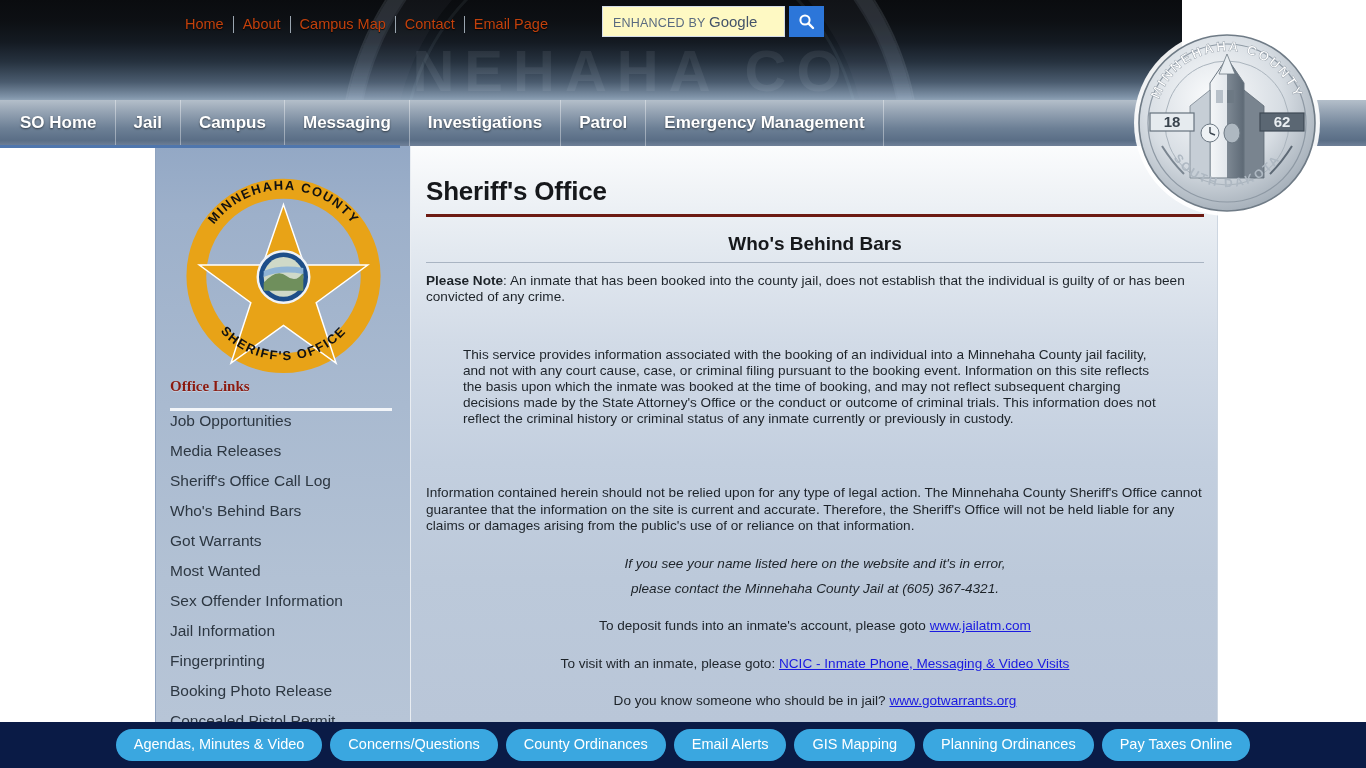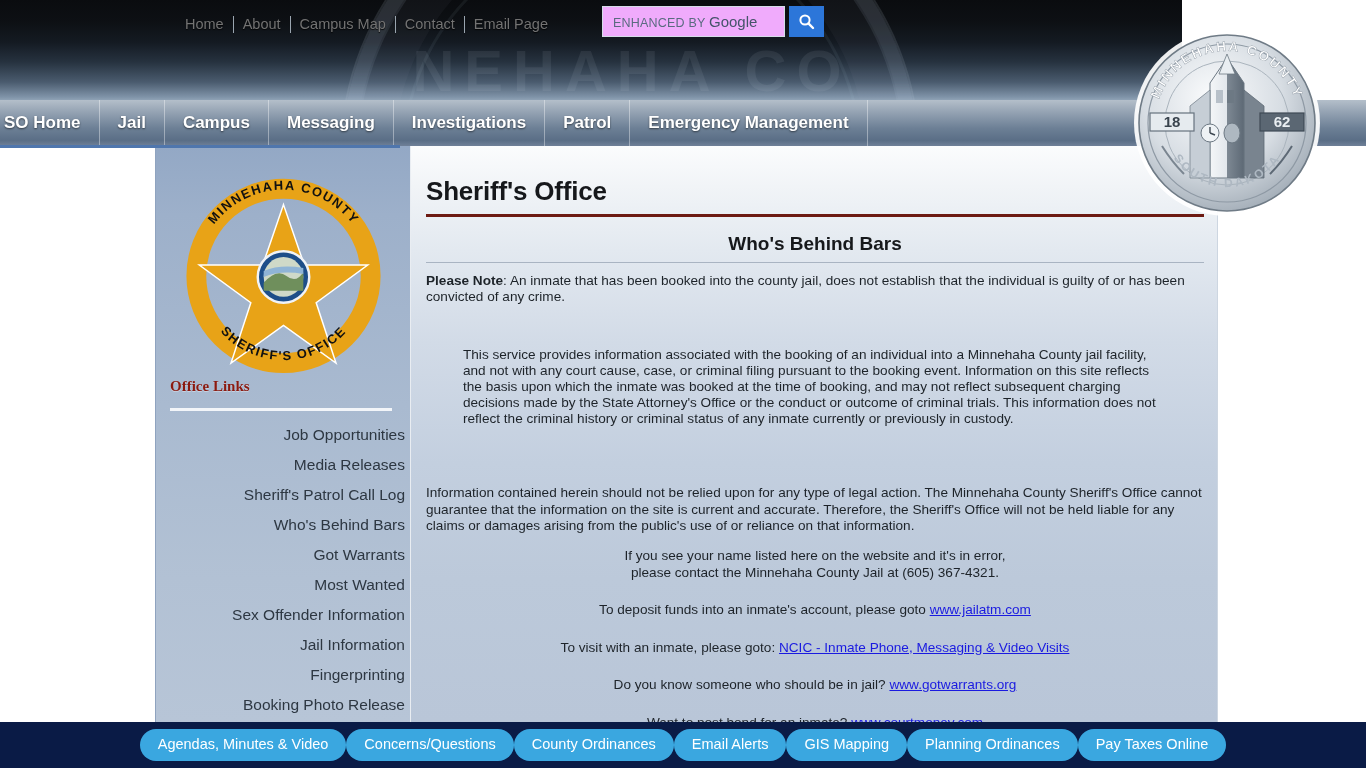--- a/index.html
+++ b/index.html
@@ -43,35 +43,35 @@
     border-radius: 50%; border: 3px solid rgba(190,210,230,0.07);
   }
 
   .topnav {
     position: absolute; left: 0; top: 10px; width: 1366px; height: 28px;
     display: flex; align-items: center; padding-left: 176px;
     font-size: 14.5px;
     z-index: 5;
   }
   .topnav a {
-    color: #737373; text-decoration: none; padding: 0 9px;
+    color: #c2410c; text-decoration: none; padding: 0 9px;
     line-height: 20px; white-space: nowrap;
     text-shadow: 0 1px 1px rgba(0,0,0,0.8);
   }
   .topnav .sep {
     width: 1px; height: 17px; background: #9aa5af; display: inline-block;
   }
 
   .searchwrap {
     position: absolute; left: 602px; top: 6px; z-index: 6;
     display: flex; align-items: stretch;
   }
   .gsearch-box {
     width: 183px; height: 31px;
-    background: #f0abfc;
+    background: #fef9c3;
     border: 1px solid #d4dce7;
     display: flex; align-items: center;
     padding-left: 10px;
   }
   .gsearch-placeholder {
     font-size: 12.5px; color: #5a6b80; letter-spacing: 0.2px;
     white-space: nowrap;
   }
   .gsearch-placeholder .g-word {
     font-size: 15px; color: #45546a; letter-spacing: 0;
@@ -93,21 +93,21 @@
   }
   .mainnav .item {
     position: relative;
     height: 46px; display: flex; align-items: center;
     padding: 0 18px;
     color: #ffffff; font-size: 17px; font-weight: bold;
     text-shadow: 0 1px 2px rgba(0,0,0,0.55);
     cursor: pointer; white-space: nowrap;
     border-right: 1px solid rgba(255,255,255,0.38);
   }
-  .mainnav .item:first-child { padding-left: 4px; }
+  .mainnav .item:first-child { padding-left: 20px; }
   .nav-underline {
     position: absolute; left: 0; top: 145px; width: 400px; height: 3px;
     background: #4f76ad; z-index: 11;
   }
 
   
   .pagebody {
     position: absolute; left: 0; top: 146px; width: 1366px; height: 576px;
     background: #ffffff;
   }
@@ -124,21 +124,21 @@
     position: absolute; left: 14px; top: 232px;
     font-family: "Liberation Serif", "DejaVu Serif", serif;
     font-size: 15px; font-weight: bold; color: #8b1a10;
     text-shadow: 0 1px 0 rgba(255,255,255,0.35);
   }
   .office-links-rule {
     position: absolute; left: 14px; top: 262px; width: 222px; height: 3px;
     background: #f2f5f9;
   }
   .link-list {
-    position: absolute; left: 14px; top: 274px; width: 235px; text-align: right;
+    position: absolute; left: 14px; top: 260px; width: 235px;
   }
   .link-list .li {
     display: block; font-size: 15.5px; color: #2d3742;
     line-height: 30px; height: 30px;
     text-decoration: none; cursor: pointer; white-space: nowrap;
   }
 
   .content {
     position: absolute; left: 410px; top: 0; width: 808px; height: 576px;
     background: linear-gradient(180deg, #fbfcfd 0%, #f1f4f7 7%, #e3e9f0 18%, #d2dbe7 34%, #c3cfdf 55%, #bcc9da 75%, #b9c6d8 100%);
@@ -174,35 +174,36 @@
   }
   .disclaimer {
     position: absolute; left: 15px; top: 339px; width: 778px;
     font-size: 13.6px; color: #1d2329; line-height: 16.5px;
   }
   .centered-lines {
     position: absolute; left: 15px; top: 402px; width: 778px;
     text-align: center; font-size: 13.6px; color: #1d2329; line-height: 16.5px;
   }
   .centered-lines .row { margin-top: 21px; }
-  .centered-lines .row.tight { margin-top: 0; }
+  .centered-lines .row.tight { margin-top: 8px; font-style: italic; }
   .centered-lines a { color: #1a1ae0; text-decoration: underline; }
 
   
   .seal {
     position: absolute; right: 44px; top: 28px;
     width: 190px; height: 190px; z-index: 30;
     pointer-events: none;
   }
 
   
   .footer {
     position: absolute; left: 0; top: 722px; width: 1366px; height: 46px;
     background: #0a1b46;
     display: flex; align-items: center; justify-content: center;
+    gap: 8px;
     z-index: 40;
   }
   .footer .fbtn {
     background: #3aa7e0;
     color: #ffffff;
     font-size: 14.5px;
     border-radius: 16px;
     padding: 8px 18px 9px 18px;
     white-space: nowrap;
     cursor: pointer;
@@ -290,21 +291,21 @@
           <textPath href="#arcBot" startOffset="50%" text-anchor="middle">SHERIFF'S OFFICE</textPath>
         </text>
       </svg>
 
       <div class="office-links-title">Office Links</div>
       <div class="office-links-rule"></div>
 
       <div class="link-list">
         <a class="li" href="#">Job Opportunities</a>
         <a class="li" href="#">Media Releases</a>
-        <a class="li" href="#">Sheriff's Patrol Call Log</a>
+        <a class="li" href="#">Sheriff's Office Call Log</a>
         <a class="li" href="#">Who's Behind Bars</a>
         <a class="li" href="#">Got Warrants</a>
         <a class="li" href="#">Most Wanted</a>
         <a class="li" href="#">Sex Offender Information</a>
         <a class="li" href="#">Jail Information</a>
         <a class="li" href="#">Fingerprinting</a>
         <a class="li" href="#">Booking Photo Release</a>
         <a class="li" href="#">Concealed Pistol Permit</a>
       </div>
     </div>

